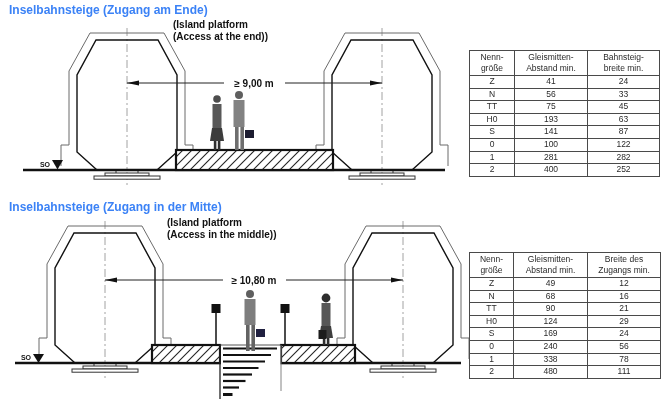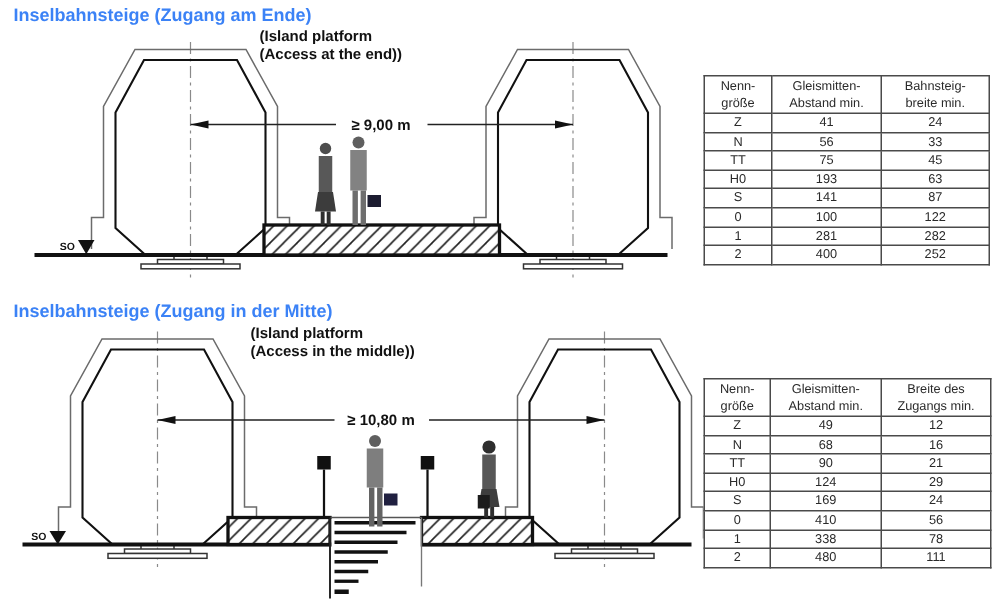--- a/index.html
+++ b/index.html
@@ -256,21 +256,21 @@
           <td>124</td>
           <td>29</td>
         </tr>
         <tr>
           <td>S</td>
           <td>169</td>
           <td>24</td>
         </tr>
         <tr>
           <td>0</td>
-          <td>410</td>
+          <td>240</td>
           <td>56</td>
         </tr>
         <tr>
           <td>1</td>
           <td>338</td>
           <td>78</td>
         </tr>
         <tr>
           <td>2</td>
           <td>480</td>

